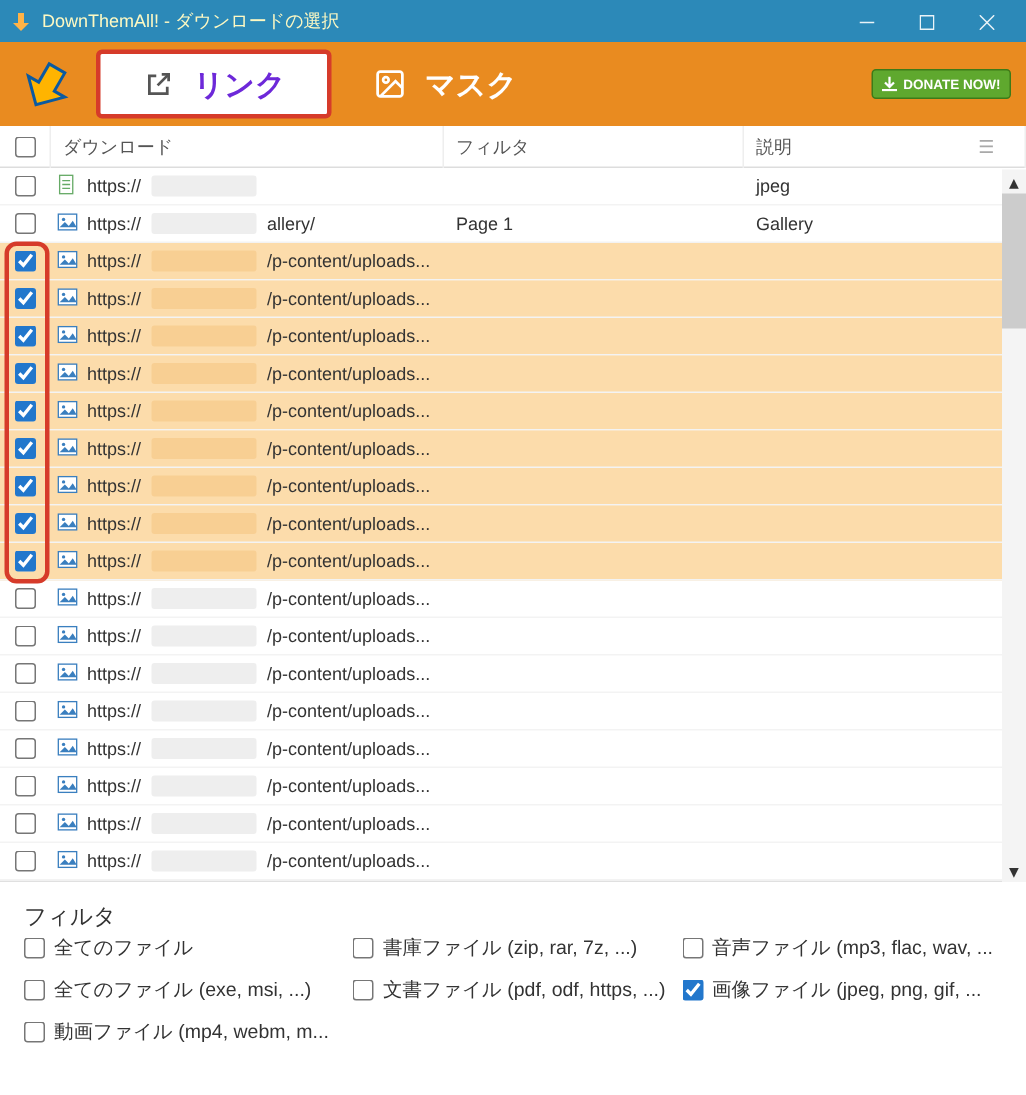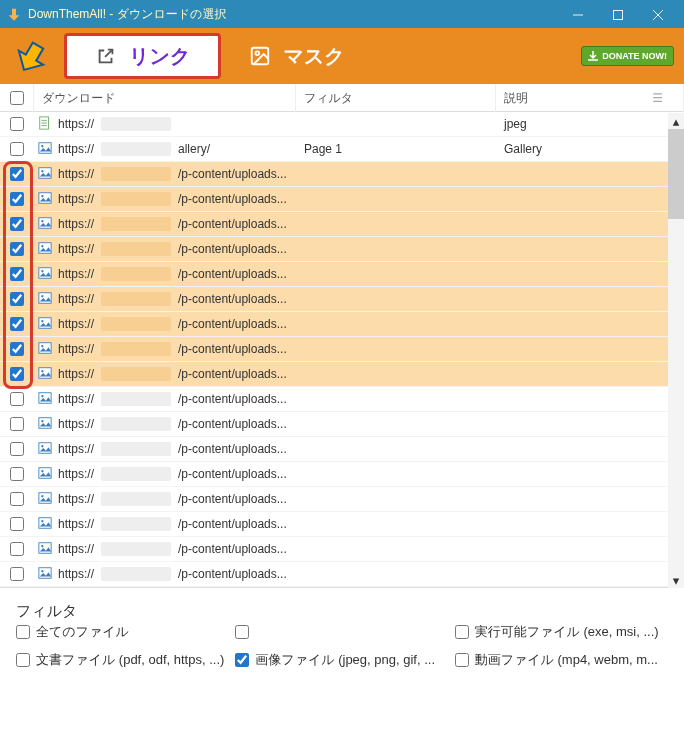--- a/index.html
+++ b/index.html
@@ -453,24 +453,29 @@
 
 <div class="filters">
   <h3>フィルタ</h3>
   <div class="filter-grid" id="fgrid">
       <label class="filter-item">
         <input type="checkbox" style="">
         <span>全てのファイル</span>
       </label>
       <label class="filter-item">
         <input type="checkbox" style="">
-      </label>
-      <label class="filter-item">
-        <input type="checkbox" style="">
-        <span>実行可能ファイル (exe, msi, ...)</span>
+        <span>書庫ファイル (zip, rar, 7z, ...)</span>
+      </label>
+      <label class="filter-item">
+        <input type="checkbox" style="">
+        <span>音声ファイル (mp3, flac, wav, ...</span>
+      </label>
+      <label class="filter-item">
+        <input type="checkbox" style="">
+        <span>全てのファイル (exe, msi, ...)</span>
       </label>
       <label class="filter-item">
         <input type="checkbox" style="">
         <span>文書ファイル (pdf, odf, https, ...)</span>
       </label>
       <label class="filter-item">
         <input type="checkbox" checked="" style="">
         <span>画像ファイル (jpeg, png, gif, ...</span>
       </label>
       <label class="filter-item">

